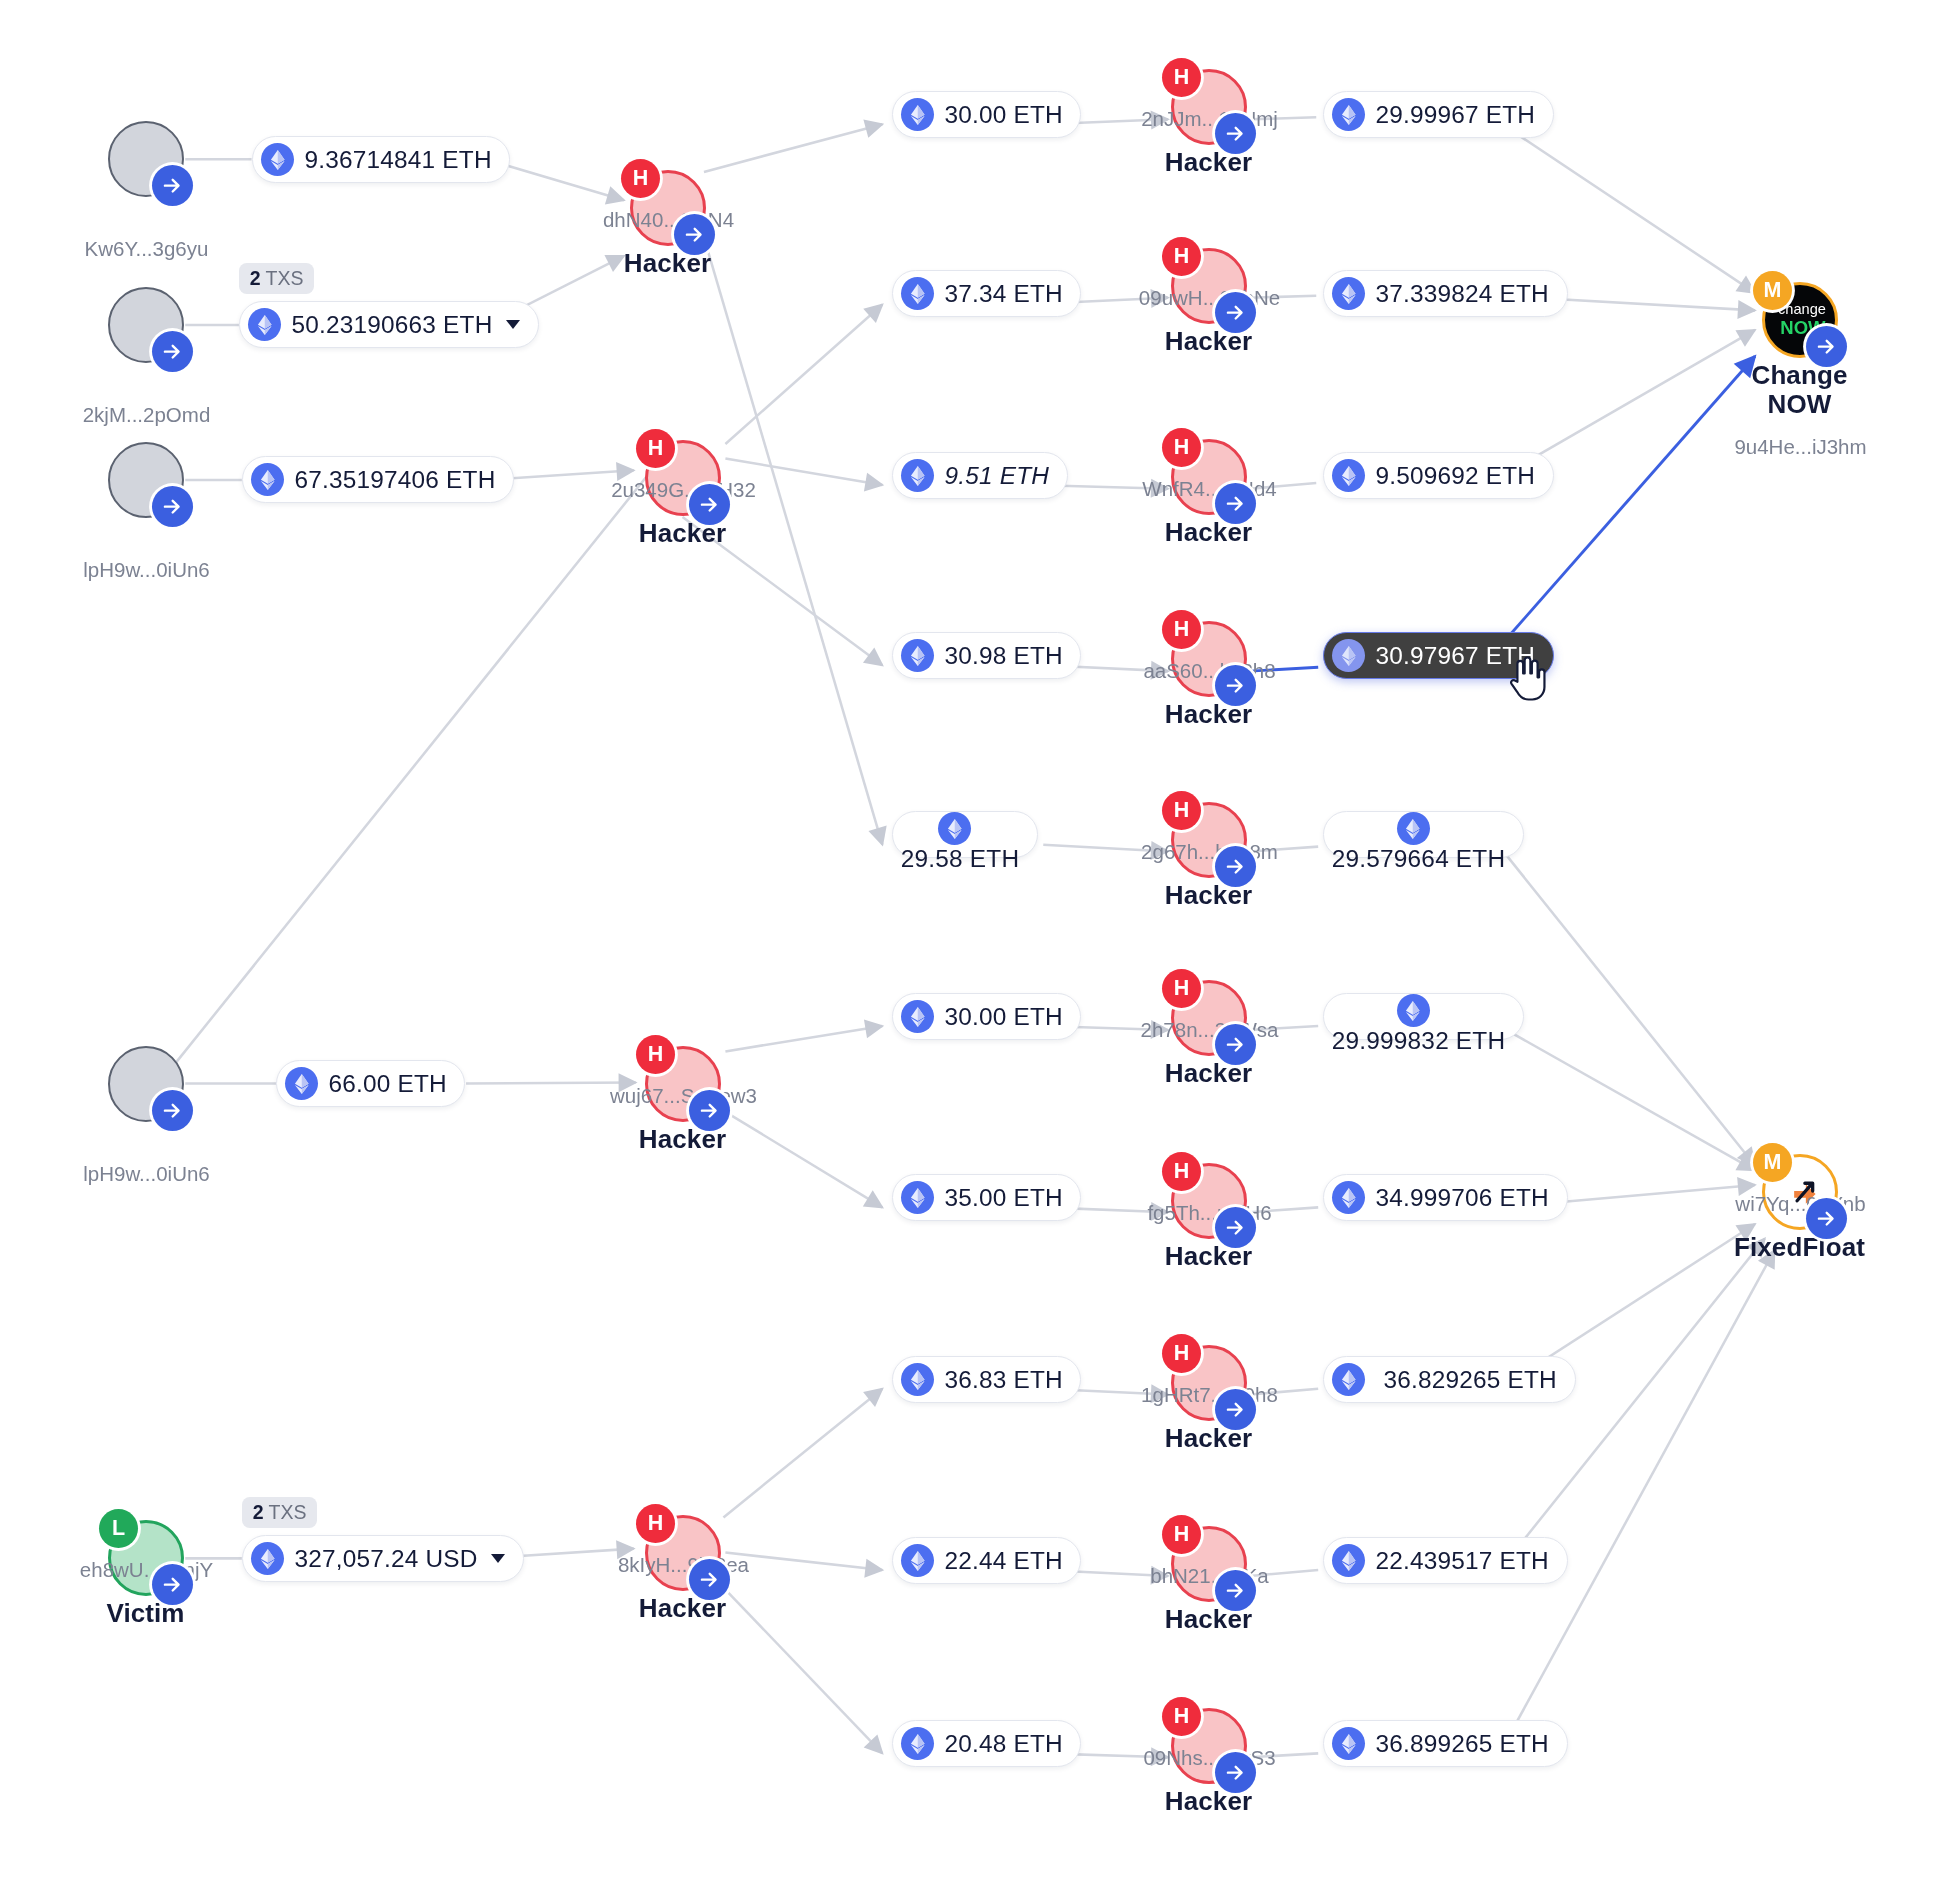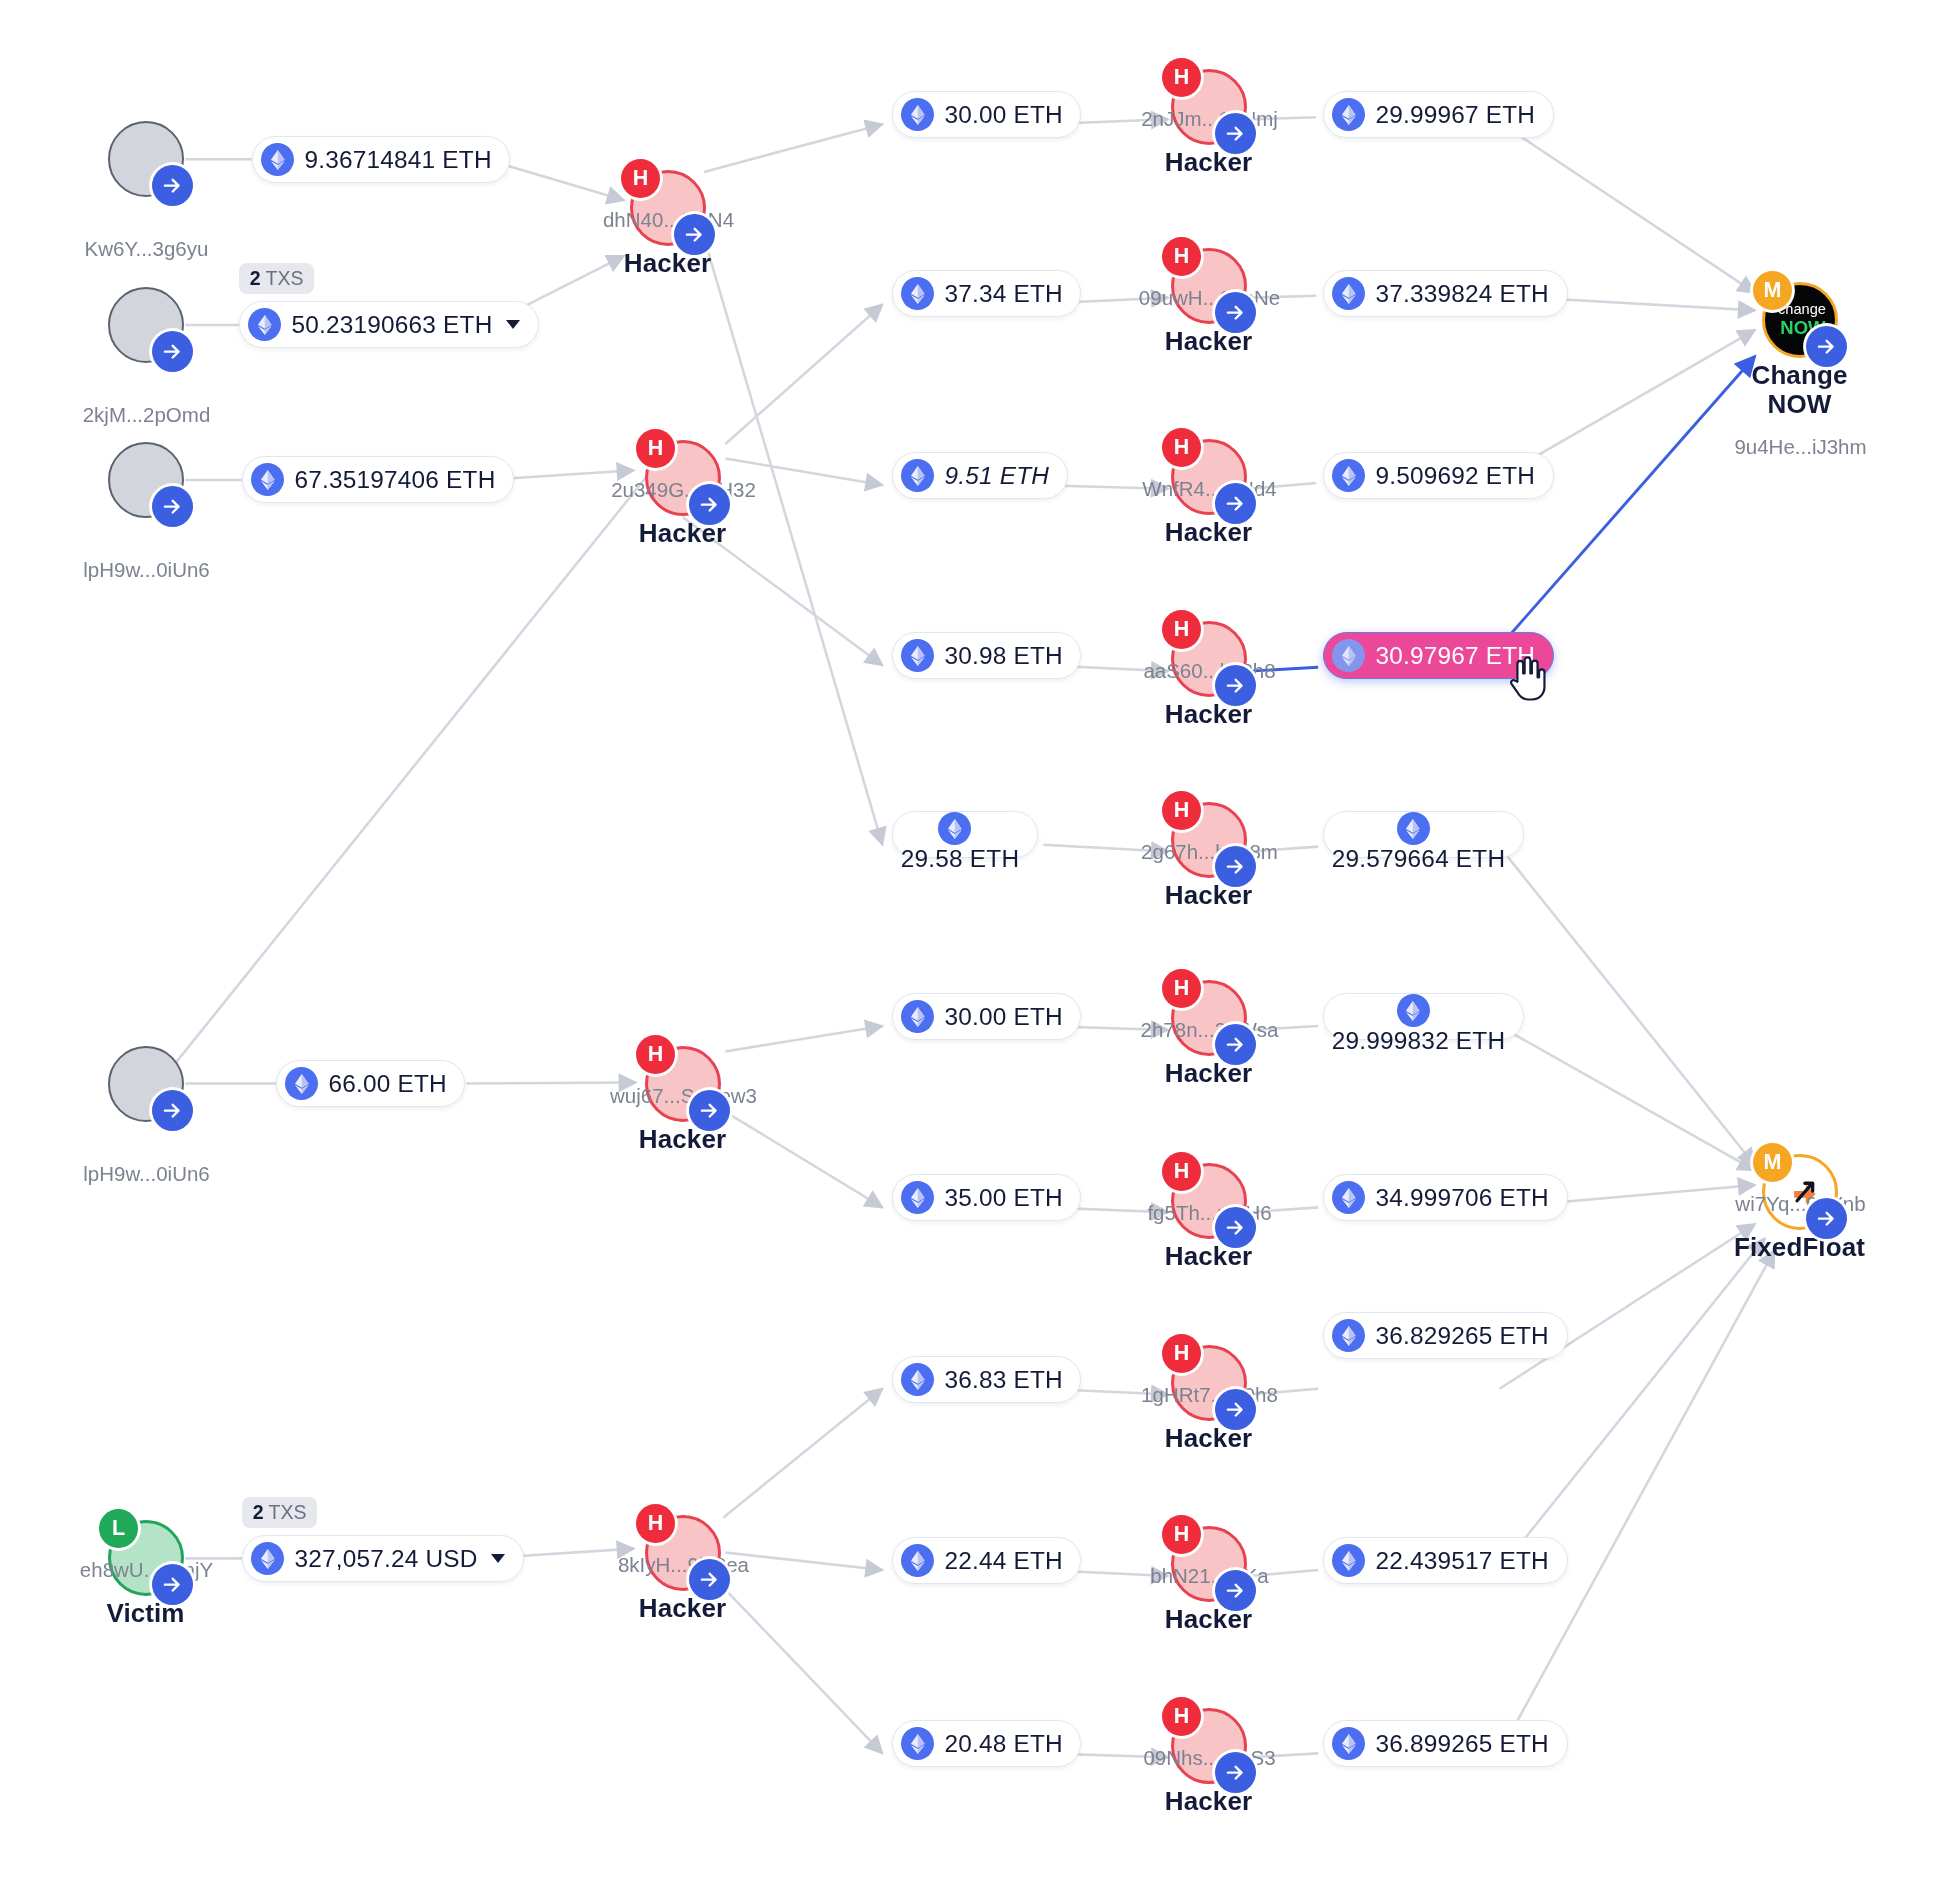--- a/index.html
+++ b/index.html
@@ -154,21 +154,21 @@
     letter-spacing: 0.2px;
   }
   .pill .caret {
     margin-left: 13.7px;
     width: 0; height: 0;
     border-left: 7.8px solid transparent;
     border-right: 7.8px solid transparent;
     border-top: 9.8px solid #141b38;
   }
   .pill.selected {
-    background: #ec4899;
+    background: #404040;
     border-color: #6478e6;
     box-shadow: 0 2.9px 9.8px rgba(70,95,220,.35);
   }
   .pill.selected .amt { color: #ffffff; }
   .pill.selected .eth-ic { background: #8495ee; }
 
   .txs-badge {
     position: absolute;
     background: #e6e8ee;
     border-radius: 7.8px;
@@ -738,21 +738,21 @@
         <span class="eth-ic">
           <svg width="19.5" height="21.5" viewBox="0 0 20 22">
             <path d="M10 1 L17 11 L10 15 L3 11 Z" fill="#e8ecfd"></path>
             <path d="M10 1 L10 15 L17 11 Z" fill="#b9c4f5"></path>
             <path d="M10 16.5 L17 12.4 L10 21.5 L3 12.4 Z" fill="#e8ecfd"></path>
             <path d="M10 16.5 L10 21.5 L17 12.4 Z" fill="#b9c4f5"></path>
           </svg>
         </span>
         <span class="amt">34.999706 ETH</span>
       </div>
-      <div class="pill" style="left: 1323px; top: 1312px;">
+      <div class="pill" style="left: 1323px; top: 1356px; gap: 8px;">
         <span class="eth-ic">
           <svg width="19.5" height="21.5" viewBox="0 0 20 22">
             <path d="M10 1 L17 11 L10 15 L3 11 Z" fill="#e8ecfd"></path>
             <path d="M10 1 L10 15 L17 11 Z" fill="#b9c4f5"></path>
             <path d="M10 16.5 L17 12.4 L10 21.5 L3 12.4 Z" fill="#e8ecfd"></path>
             <path d="M10 16.5 L10 21.5 L17 12.4 Z" fill="#b9c4f5"></path>
           </svg>
         </span>
         <span class="amt">36.829265 ETH</span>
       </div>

